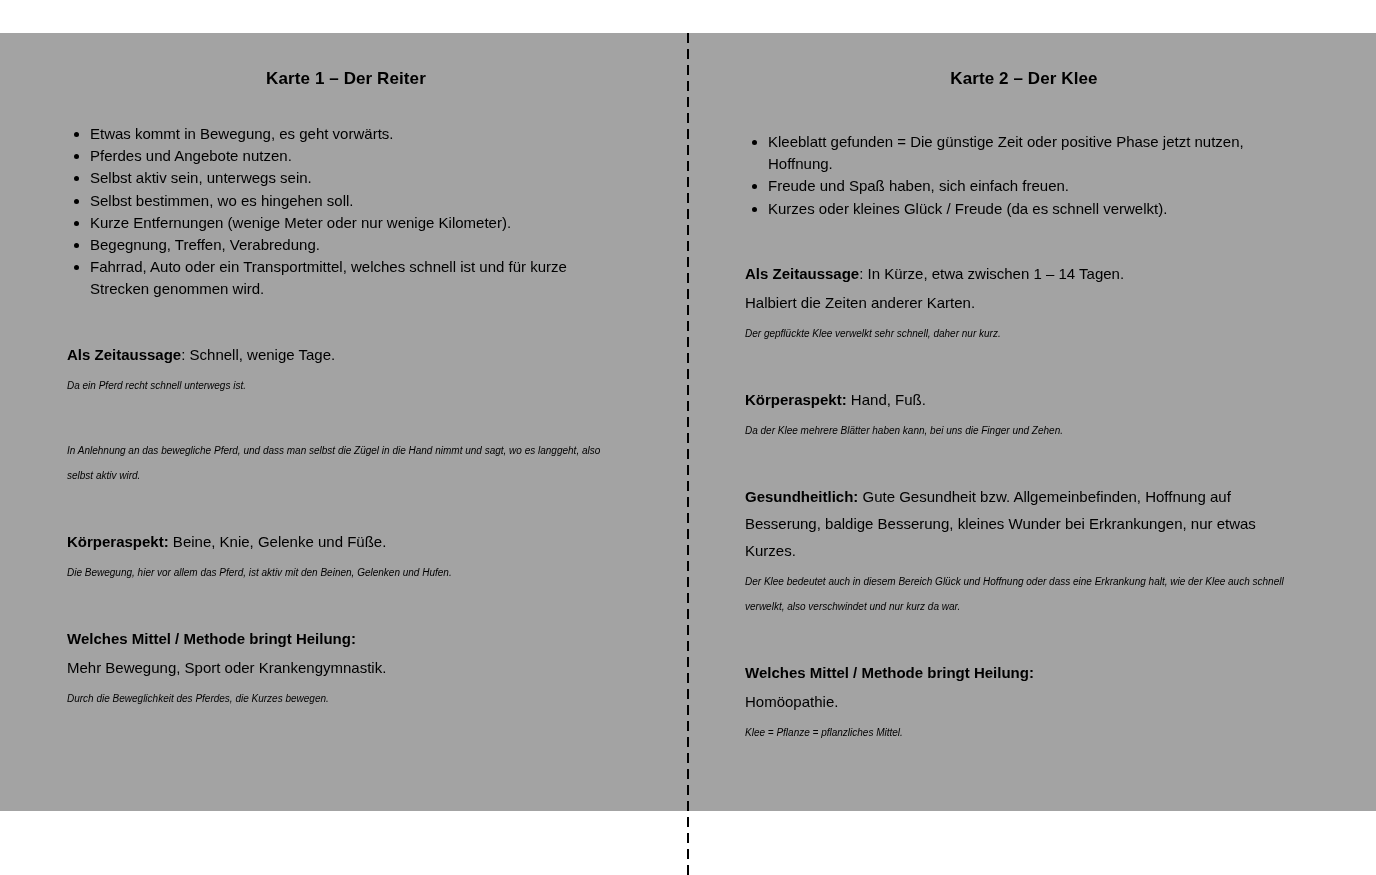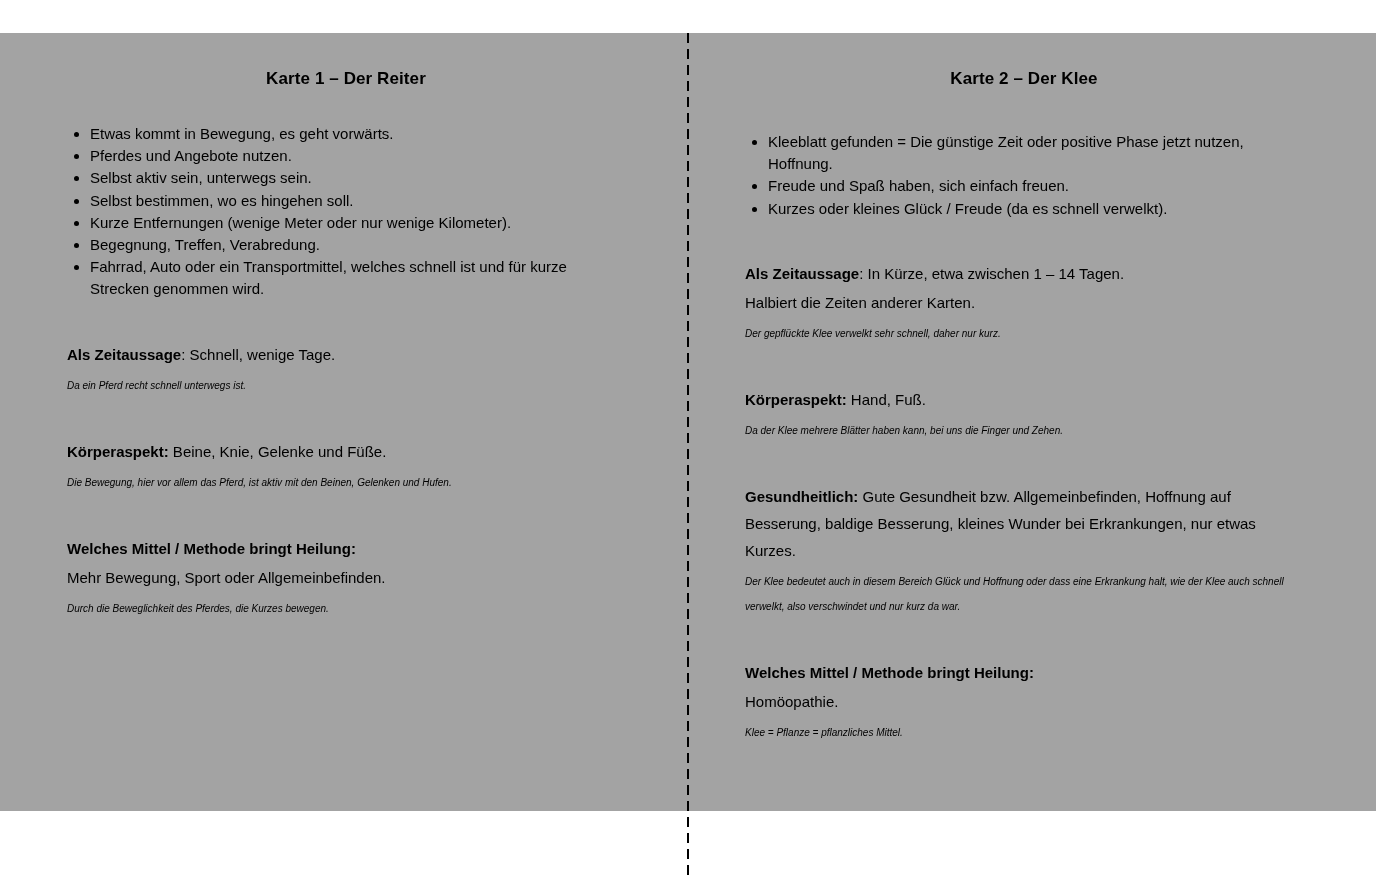--- a/index.html
+++ b/index.html
@@ -54,28 +54,29 @@
         <li>Kurze Entfernungen (wenige Meter oder nur wenige Kilometer).</li>
         <li>Begegnung, Treffen, Verabredung.</li>
         <li>Fahrrad, Auto oder ein Transportmittel, welches schnell ist und für kurze Strecken genommen wird.</li>
       </ul>
     <div class="sections">
         <div class="section">
           <p class="lead"><b>Als Zeitaussage</b>: Schnell, wenige Tage.</p>
           <p class="note">Da ein Pferd recht schnell unterwegs ist.</p>
         </div>
         <div class="section">
+          <p class="note">In Anlehnung an das bewegliche Pferd, und dass man selbst die Zügel in die Hand nimmt und sagt, wo es langgeht, also selbst aktiv wird.</p>
         </div>
         <div class="section">
           <p class="lead"><b>Körperaspekt:</b> Beine, Knie, Gelenke und Füße.</p>
           <p class="note">Die Bewegung, hier vor allem das Pferd, ist aktiv mit den Beinen, Gelenken und Hufen.</p>
         </div>
         <div class="section">
           <p class="lead"><b>Welches Mittel / Methode bringt Heilung:</b></p>
-          <p class="plain">Mehr Bewegung, Sport oder Allgemeinbefinden.</p>
+          <p class="plain">Mehr Bewegung, Sport oder Krankengymnastik.</p>
           <p class="note">Durch die Beweglichkeit des Pferdes, die Kurzes bewegen.</p>
         </div>
       </div>
     <div class="pagenum">~ 13 ~</div>
   </section>
 
   <div class="divider"></div>
 
   <section class="page page-right">
     <h1 class="title">Karte 2 – Der Klee</h1>

